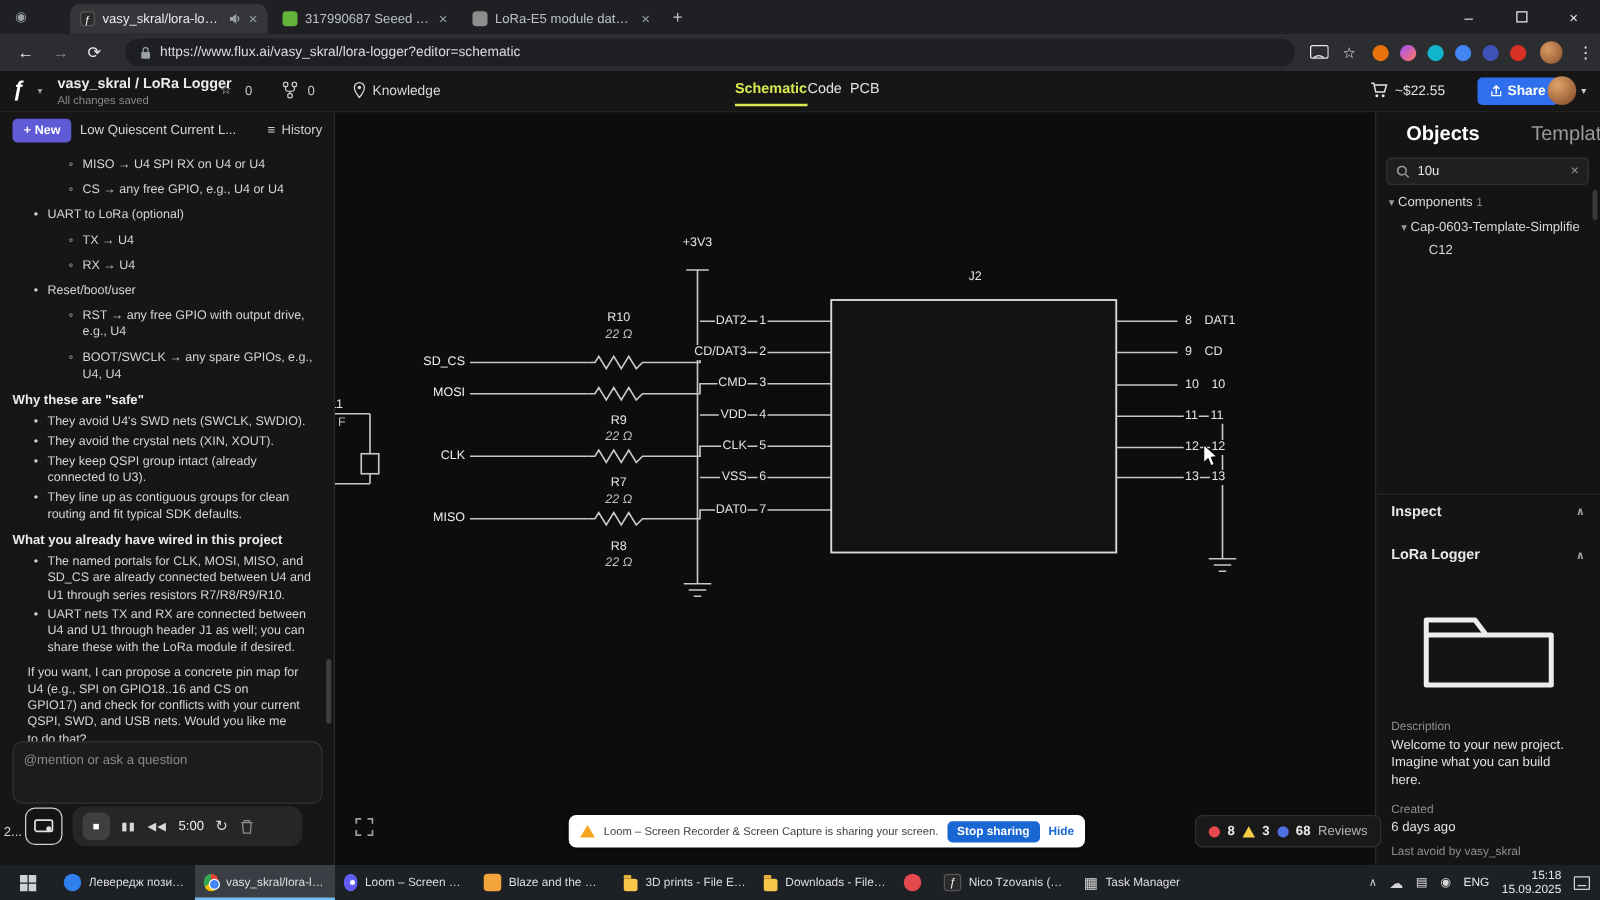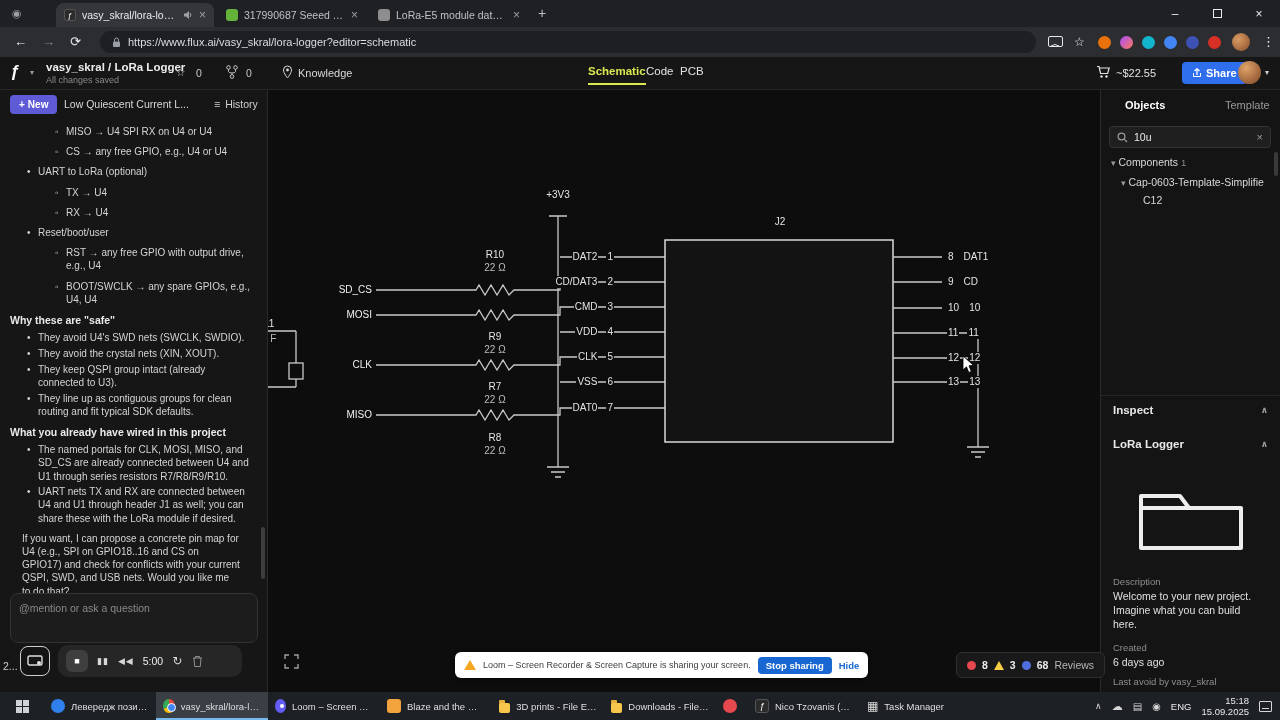--- a/index.html
+++ b/index.html
@@ -76,26 +76,26 @@
 
   
   .canvas { position:absolute; left:268px; top:90px; width:832px; height:602px; background:#0d0d0d; overflow:hidden; }
   .sch-text { position:absolute; font-size:10px; color:#e4e4e4; line-height:12px; white-space:nowrap; }
   .pinrow-l { position:absolute; left:250px; width:96px; display:flex; justify-content:flex-end; gap:8px;
     font-size:10px; color:#e4e4e4; line-height:12px; }
   .pinrow-l span, .pinrow-r span { background:#0d0d0d; padding:0 1px; }
   .pinrow-r { position:absolute; left:679px; display:flex; gap:8px; font-size:10px; color:#e4e4e4; line-height:12px; }
   .netlabel { position:absolute; left:40px; width:64px; text-align:right; font-size:10px; color:#f0f0f0; line-height:12px; }
   .rlabel { position:absolute; left:202px; width:50px; text-align:center; font-size:10px; line-height:13px; color:#e4e4e4; }
-  .rlabel .val { color:#bdbdbd; }
+  .rlabel .val { color:#bdbdbd;font-style:italic; }
   .fiticon { position:absolute; left:16px; top:564px; }
 
   
   .objpanel { position:absolute; left:1100px; top:90px; width:180px; height:602px; background:#141414; border-left:1px solid #2a2a2a; }
-  .objtab { position:absolute; top:9px; font-size:11px; }
+  .objtab { position:absolute; top:9px; font-size:16px; }
   .searchbox { position:absolute; left:8px; top:36px; width:162px; height:22px; background:#1f1f1f; border:1px solid #343434;
     border-radius:4px; display:flex; align-items:center; gap:6px; padding:0 7px; }
   .searchbox input { background:transparent; border:none; outline:none; color:#e8e8e8; font-size:10.5px; width:100px;
     font-family:inherit; }
   .treerow { position:absolute; font-size:10.5px; color:#d9d9d9; white-space:nowrap; overflow:hidden; text-overflow:ellipsis; }
   .sechdr { position:absolute; left:0; width:100%; height:28px; border-top:1px solid #242424; display:flex;
     align-items:center; justify-content:space-between; padding:0 12px; font-size:11.5px; font-weight:bold; color:#e8e8e8; }
   .chev { color:#9a9a9a; font-size:9px; }
   .desc-label { position:absolute; left:12px; font-size:9.5px; color:#8f8f8f; }
   .desc-body { position:absolute; left:12px; width:152px; font-size:10.5px; line-height:14px; color:#e0e0e0; }

